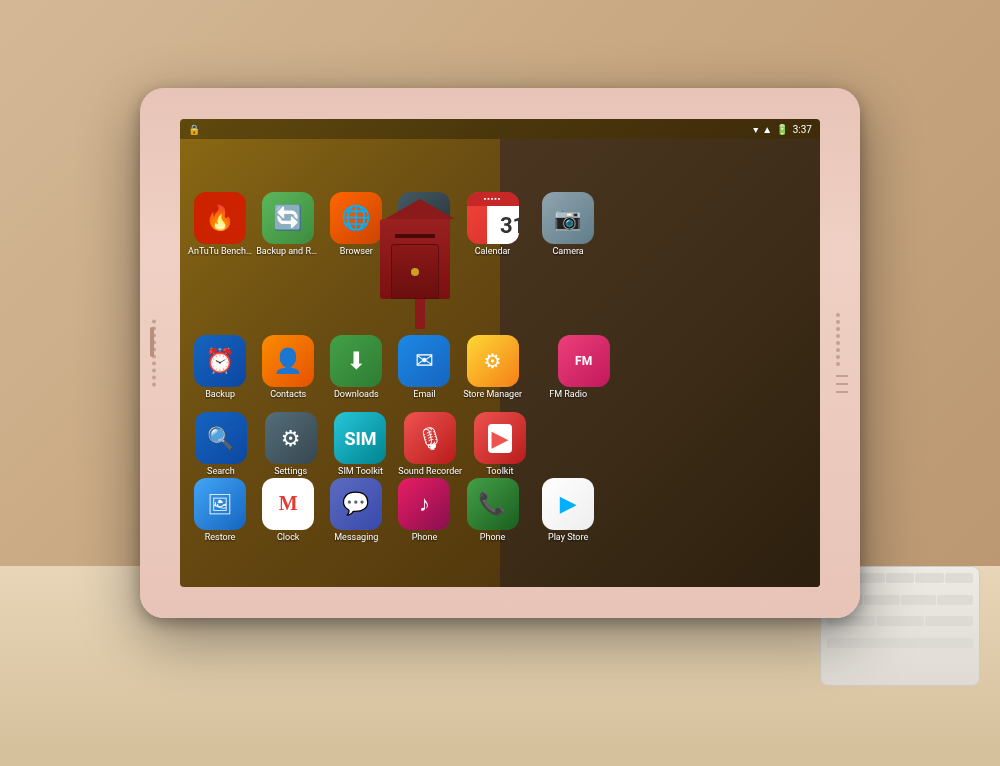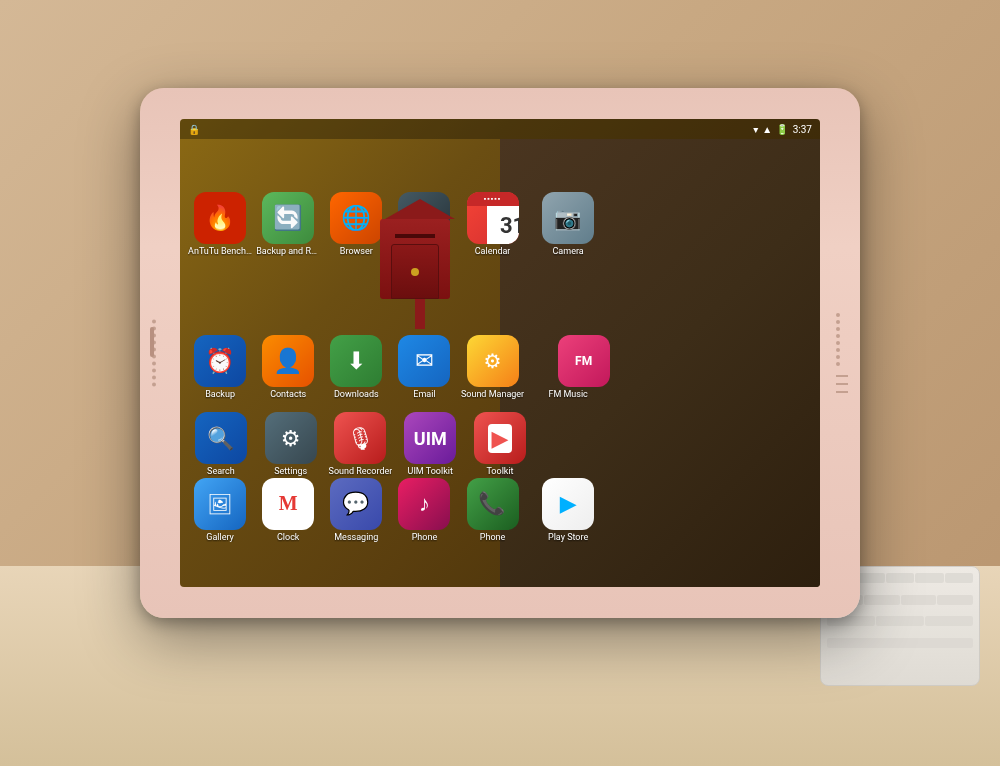--- a/index.html
+++ b/index.html
@@ -361,39 +361,39 @@
           <div class="app-icon-img email-icon">
             <span style="color:white; font-size:22px;">✉</span>
           </div>
           <span class="app-label">Email</span>
         </div>
 
         <div class="app-icon">
           <div class="app-icon-img filemanager-icon">
             <span style="color:white; font-size:20px;">⚙</span>
           </div>
-          <span class="app-label">Sound Manager</span>
+          <span class="app-label">Store Manager</span>
         </div>
 
         <div class="app-icon">
           <div class="app-icon-img fmradio-icon" style="flex-direction:column; gap:0; align-items:center; justify-content:center;">
             <span style="color:white; font-size:12px; font-weight:bold;">FM</span>
           </div>
-          <span class="app-label">FM Music</span>
+          <span class="app-label">FM Radio</span>
         </div>
 
         <div></div>
           <div></div>
           <div></div>
 
         <div class="app-icon">
           <div class="app-icon-img gallery-icon">
             <span style="color:white; font-size:20px;">🖼</span>
           </div>
-          <span class="app-label">Gallery</span>
+          <span class="app-label">Restore</span>
         </div>
 
         <div class="app-icon" style="position:relative;">
           <div class="app-icon-img gmail-icon">
             <span style="color:#e53935; font-size:20px; font-weight:bold; font-family:serif;">M</span>
           </div>
           <span class="app-label">Clock</span>
         </div>
 
         <div class="app-icon">
@@ -438,34 +438,34 @@
           <span class="app-label">Search</span>
         </div>
 
         <div class="app-icon">
           <div class="app-icon-img settings-icon">
             <span style="color:white; font-size:22px;">⚙</span>
           </div>
           <span class="app-label">Settings</span>
         </div>
 
+        <div class="app-icon">
+          <div class="app-icon-img simtoolkit-icon">
+            <span style="color:white; font-size:18px; font-weight:bold;">SIM</span>
+          </div>
+          <span class="app-label">SIM Toolkit</span>
+        </div>
 
         <div class="app-icon">
           <div class="app-icon-img soundrecorder-icon">
             <span style="color:white; font-size:22px;">🎙</span>
           </div>
           <span class="app-label">Sound Recorder</span>
         </div>
 
-        <div class="app-icon">
-          <div class="app-icon-img uimtoolkit-icon">
-            <span style="color:white; font-size:18px; font-weight:bold;">UIM</span>
-          </div>
-          <span class="app-label">UIM Toolkit</span>
-        </div>
 
         <div class="app-icon">
           <div class="app-icon-img youtube-icon">
             <span style="color:white; font-size:22px; background:white; color:#ef5350; border-radius:4px; padding:2px 4px;">▶</span>
           </div>
           <span class="app-label">Toolkit</span>
         </div>
       </div>
 
       <div style="position:absolute; left:200px; top:80px; width:80px; height:130px; z-index:25; pointer-events:none;">

